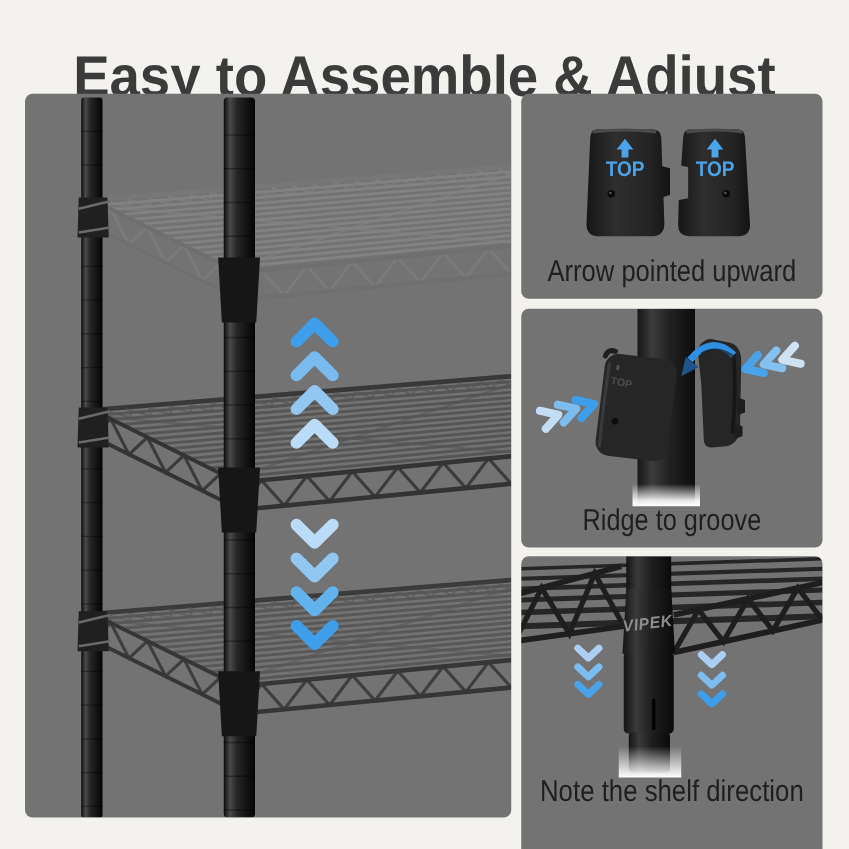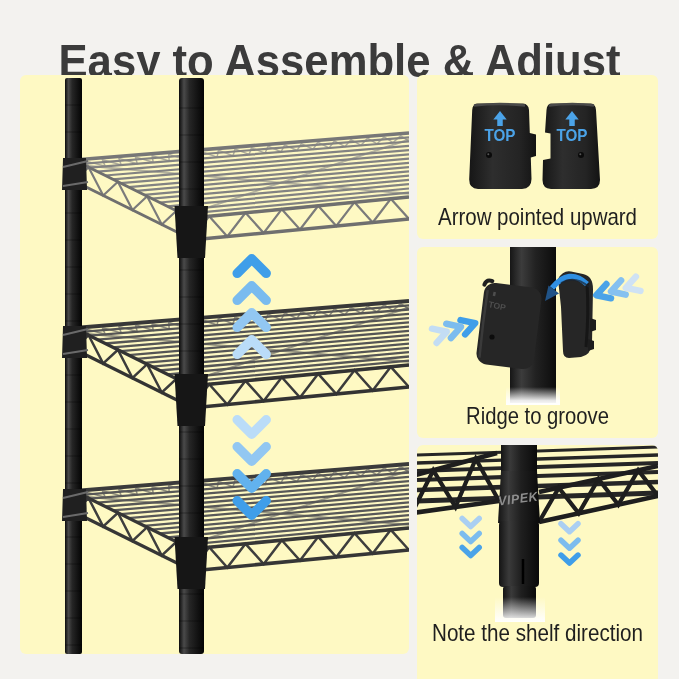--- a/index.html
+++ b/index.html
@@ -1,17 +1,17 @@
 <!DOCTYPE html>
 <html><head>
 <meta charset="utf-8">
 <style>
 * { margin:0; padding:0; box-sizing:border-box; }
 html,body { width:679px; height:679px; background:#f3f2ef; font-family:"Liberation Sans", sans-serif; overflow:hidden; }
-.panel { position:absolute; background:#fef9c3; border-radius:6px; overflow:hidden; }
+.panel { position:absolute; background:#737373; border-radius:6px; overflow:hidden; }
 #title { position:absolute; left:0; top:16px; }
 #pL { left:20px; top:75px; width:389px; height:579px; }
 #pA { left:417px; top:75px; width:241px; height:164px; }
 #pB { left:417px; top:247px; width:241px; height:191px; }
 #pC { left:417px; top:445px; width:241px; height:254px; }
 </style>
 </head>
 <body>
 <div id="title"><svg width="679" height="75" viewBox="0 0 679 75">
       <text x="339.5" y="60.5" font-family="Liberation Sans, sans-serif" font-size="46" font-weight="bold" fill="#3b3b3b" text-anchor="middle" textLength="562" lengthAdjust="spacingAndGlyphs">Easy to Assemble &amp; Adjust</text>

